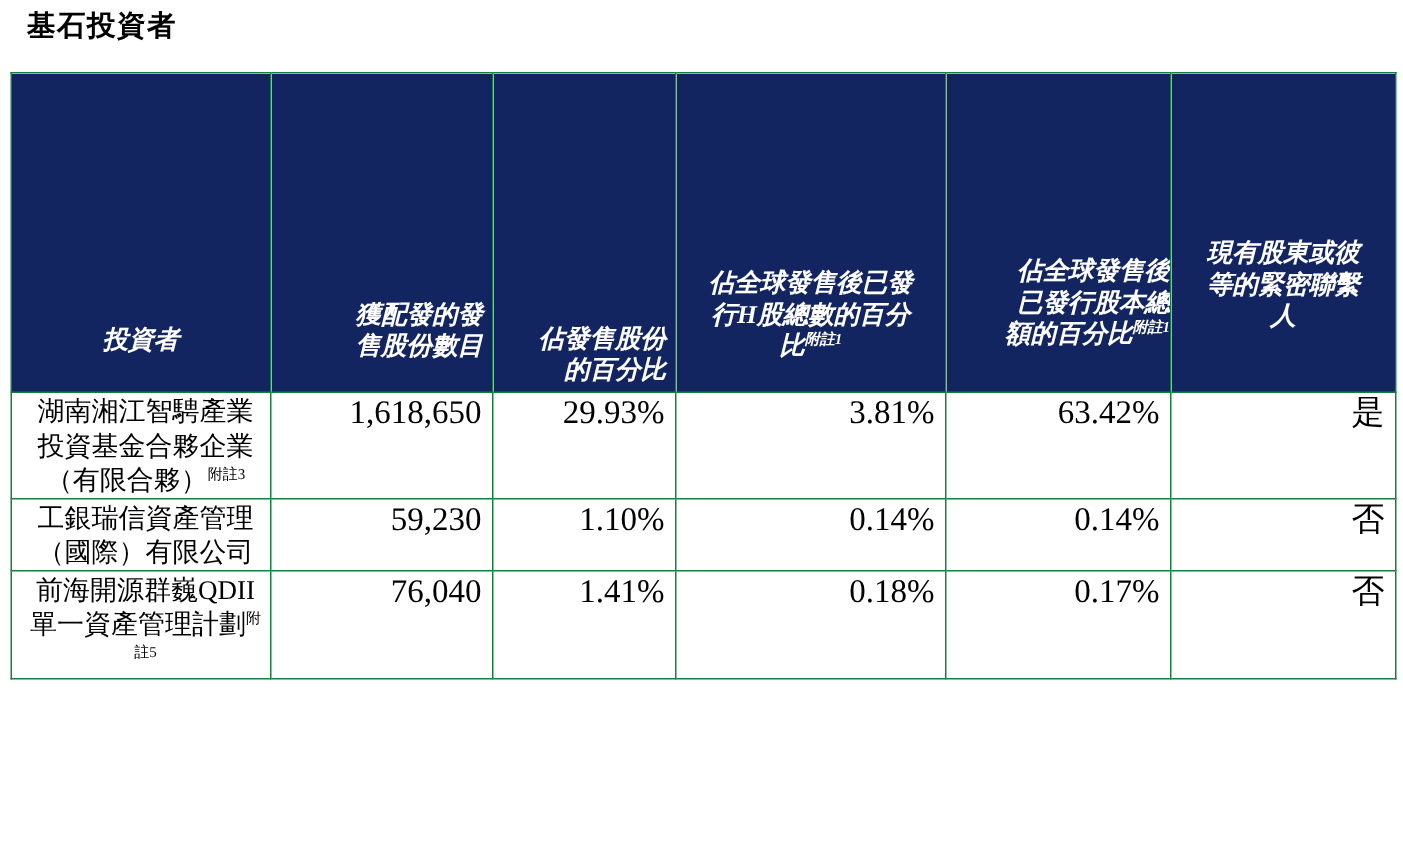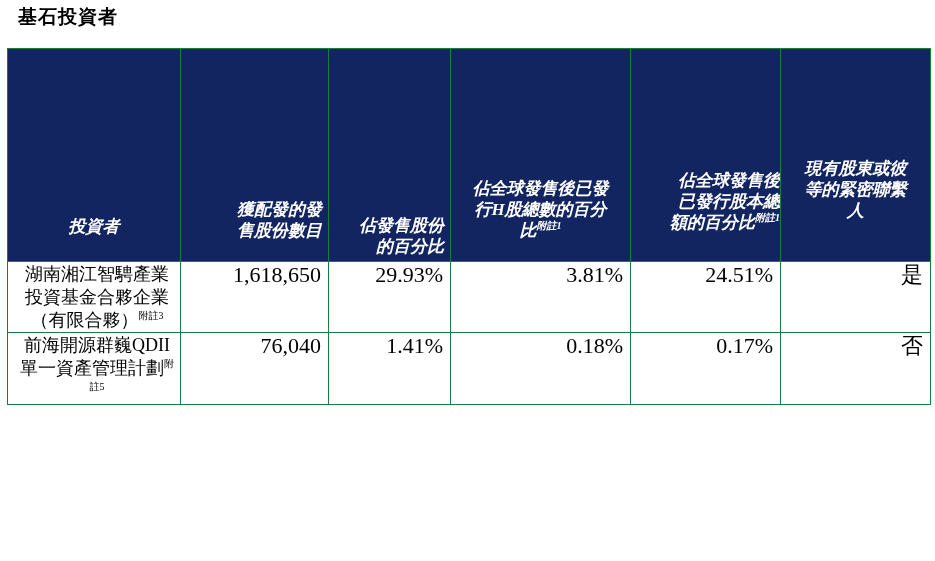--- a/index.html
+++ b/index.html
@@ -87,22 +87,31 @@
     </tr>
   </thead>
   <tbody>
     <tr class="r1">
       <td class="name"><span>湖南湘江智騁產業
 投資基金合夥企業
 （有限合夥）</span><sup>附註3</sup></td>
       <td class="num">1,618,650</td>
       <td class="num">29.93%</td>
       <td class="num">3.81%</td>
-      <td class="num">24.51%</td>
+      <td class="num">63.42%</td>
       <td class="num">是</td>
+    </tr>
+    <tr class="r4">
+      <td class="name"><span>工銀瑞信資產管理
+（國際）有限公司</span></td>
+      <td class="num">59,230</td>
+      <td class="num">1.10%</td>
+      <td class="num">0.14%</td>
+      <td class="num">0.14%</td>
+      <td class="num">否</td>
     </tr>
     <tr class="r5">
       <td class="name"><span>前海開源群巍QDII
 單一資產管理計劃</span><sup>附</sup>
 <sup>註5</sup></td>
       <td class="num">76,040</td>
       <td class="num">1.41%</td>
       <td class="num">0.18%</td>
       <td class="num">0.17%</td>
       <td class="num">否</td>

